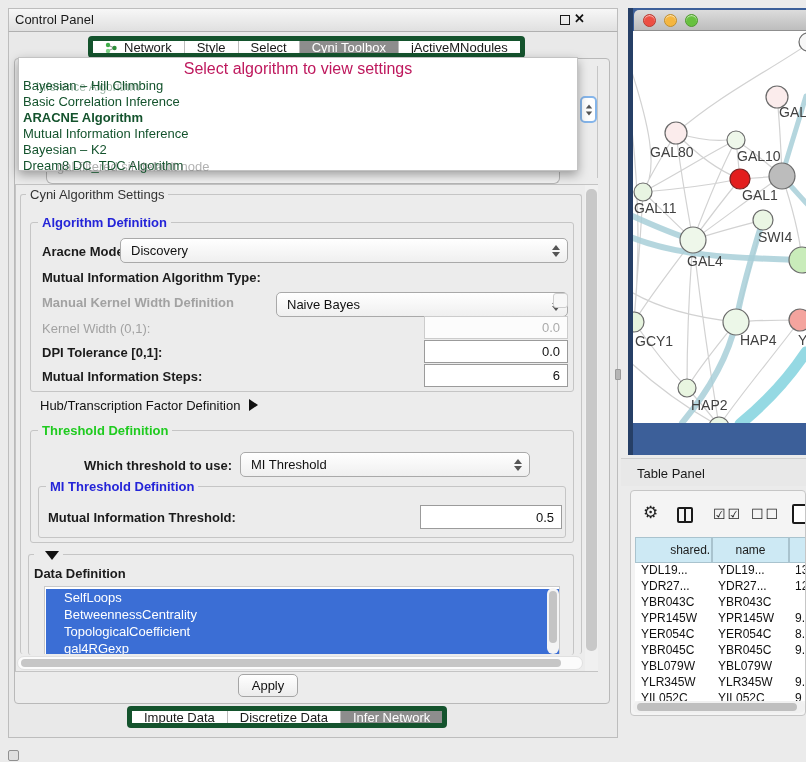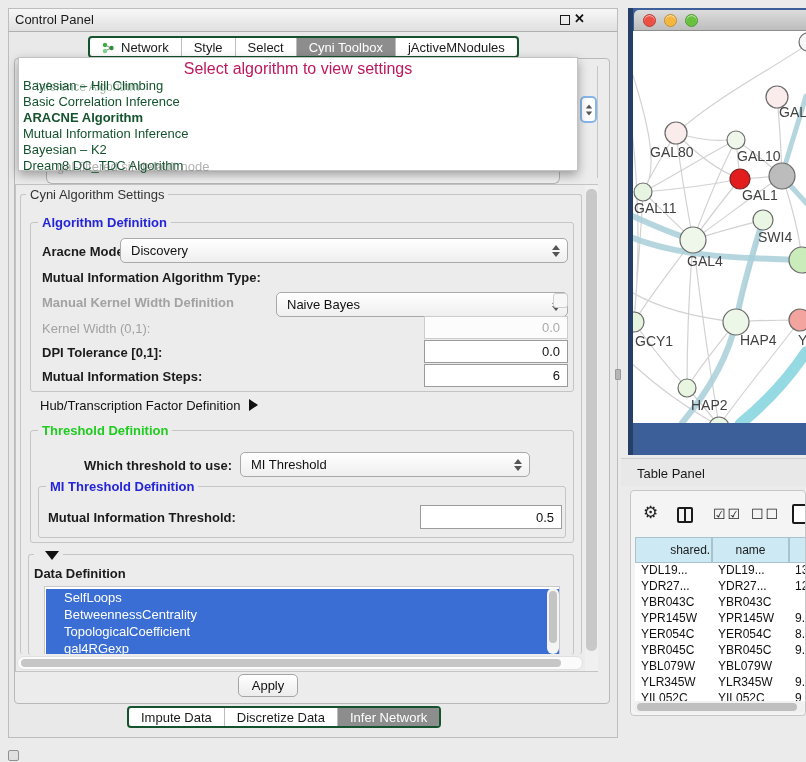--- a/index.html
+++ b/index.html
@@ -11,21 +11,21 @@
   .grp{border:1px solid #c5c5c5;border-radius:3px}
   .gt{font-size:13px;background:#ececec;padding:0 4px;white-space:nowrap;font-weight:bold}
   .combo{border:1px solid #a9a9a9;border-radius:5px;background:linear-gradient(#ffffff,#efefef);
          display:flex;align-items:center;font-size:13px;color:#111;padding:0 24px 0 10px;white-space:nowrap}
   .spin{position:absolute;right:7px;top:50%;transform:translateY(-50%);display:flex;flex-direction:column;align-items:center}
   .tri-up{width:0;height:0;border-left:4px solid transparent;border-right:4px solid transparent;border-bottom:5px solid #555;margin-bottom:2px}
   .tri-dn{width:0;height:0;border-left:4px solid transparent;border-right:4px solid transparent;border-top:5px solid #555}
   .fld{border:1px solid #9b9b9b;background:#fff;font-size:13px;color:#111;
        display:flex;align-items:center;justify-content:flex-end;padding:0 7px}
   .fld.off{border-color:#cccccc;color:#ababab;background:#fcfcfc}
-  .seg{display:flex;border:2px solid #14532d;border-radius:4px;overflow:hidden;background:#fff;height:22px}
+  .seg{display:flex;border:5px solid #14532d;border-radius:4px;overflow:hidden;background:#fff;height:22px}
   .seg>div{display:flex;align-items:center;justify-content:center;font-size:13px;color:#1a1a1a;
            border-right:1px solid #bdbdbd;padding:0 12px;white-space:nowrap}
   .seg>div:last-child{border-right:none}
   .seg>div.sel{background:#8d8d8d;color:#fff}
   .popup{background:#ffffff;border:1px solid #c3c3c3;box-shadow:0 4px 10px rgba(0,0,0,.35);z-index:30}
   .pitem{height:16px;line-height:16px;font-size:13px;color:#14532d;padding-left:4px;white-space:nowrap}
   .ph{font-size:16px;color:#be185d;text-align:center}
   .litem{height:17px;line-height:17px;font-size:13px;color:#fff;background:#3b6ed5;padding-left:18px;width:500px;margin-left:1px;white-space:nowrap}
   .thumbv{background:#c8c8c8;border-radius:5px}
   .track{background:#f0f0f0;border-radius:7px}

